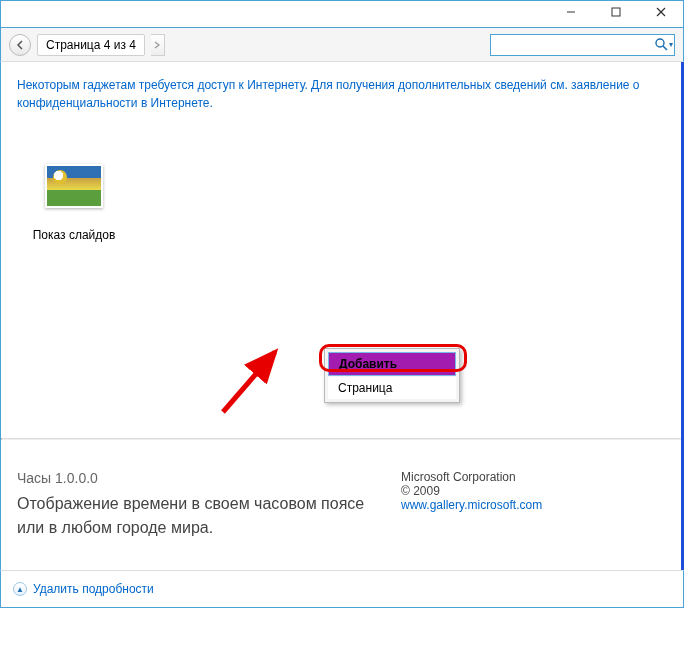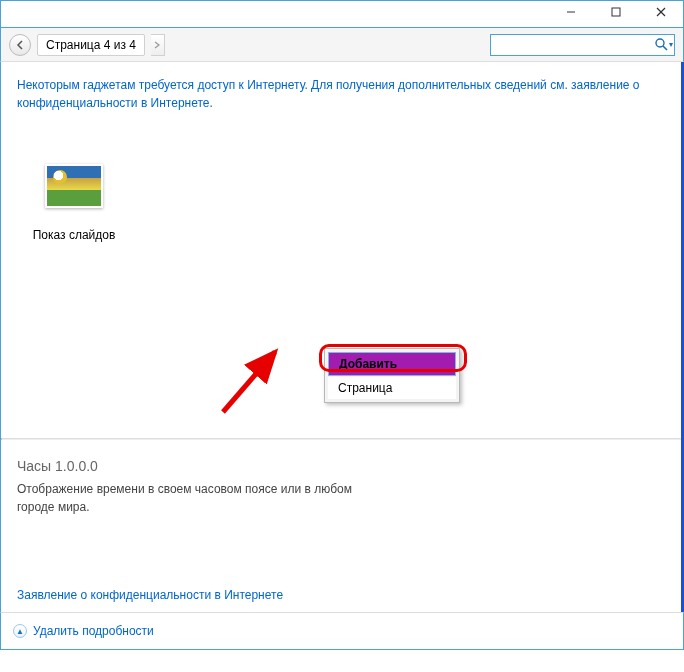--- a/index.html
+++ b/index.html
@@ -205,28 +205,28 @@
   .arrow {
     position: absolute;
     left: 214px; top: 222px;
     z-index: 7;
   }
 
   .divider { border-top: 1px solid #ddd; margin: 0; }
 
   .details {
     display: flex;
-    padding: 18px 16px 8px 16px;
+    padding: 30px 16px 8px 16px;
     gap: 24px;
     border-left: 0; border-right: 0;
     height: 130px;
   }
   .details-left { flex: 1; max-width: 360px; }
   .details-left .title { font-size: 14px; color: #666; margin-bottom: 6px;}
-  .details-left .desc { font-size: 12px; color: #444; line-height: 1.5;}
+  .details-left .desc { font-size: 16px; color: #444; line-height: 1.5;}
   .details-right { text-align: left; font-size: 12px; color:#444; padding-right:8px;}
   .details-right .link { color: #0066cc; }
 
   .privacy-row { padding: 18px 16px 10px 16px; }
   .privacy-row a { color: #0066cc; font-size:12px;}
 
   .footer {
     border-top: 1px solid #ddd;
     border-left: 1px solid #4aa3d6;
     border-right: 1px solid #4aa3d6;
@@ -328,25 +328,27 @@
     </div>
 
     <div style="height:78px"></div>
     <hr class="divider">
 
     <div class="details">
       <div class="details-left">
         <div class="title">Часы 1.0.0.0</div>
         <div class="desc">Отображение времени в своем часовом поясе или в любом городе мира.</div>
       </div>
-    </div>
-
-    <div class="privacy-row">
-      <a>Заявление о конфиденциальности в Интернете</a>
-    </div>
+      <div class="details-right">
+        <div>Microsoft Corporation</div>
+        <div>© 2009</div>
+        <div class="link">www.gallery.microsoft.com</div>
+      </div>
+    </div>
+
   </div>
 
   <div class="footer">
     <span class="chev">▲</span>
     <span>Удалить подробности</span>
   </div>
 
 </div>
 
 </body></html>

